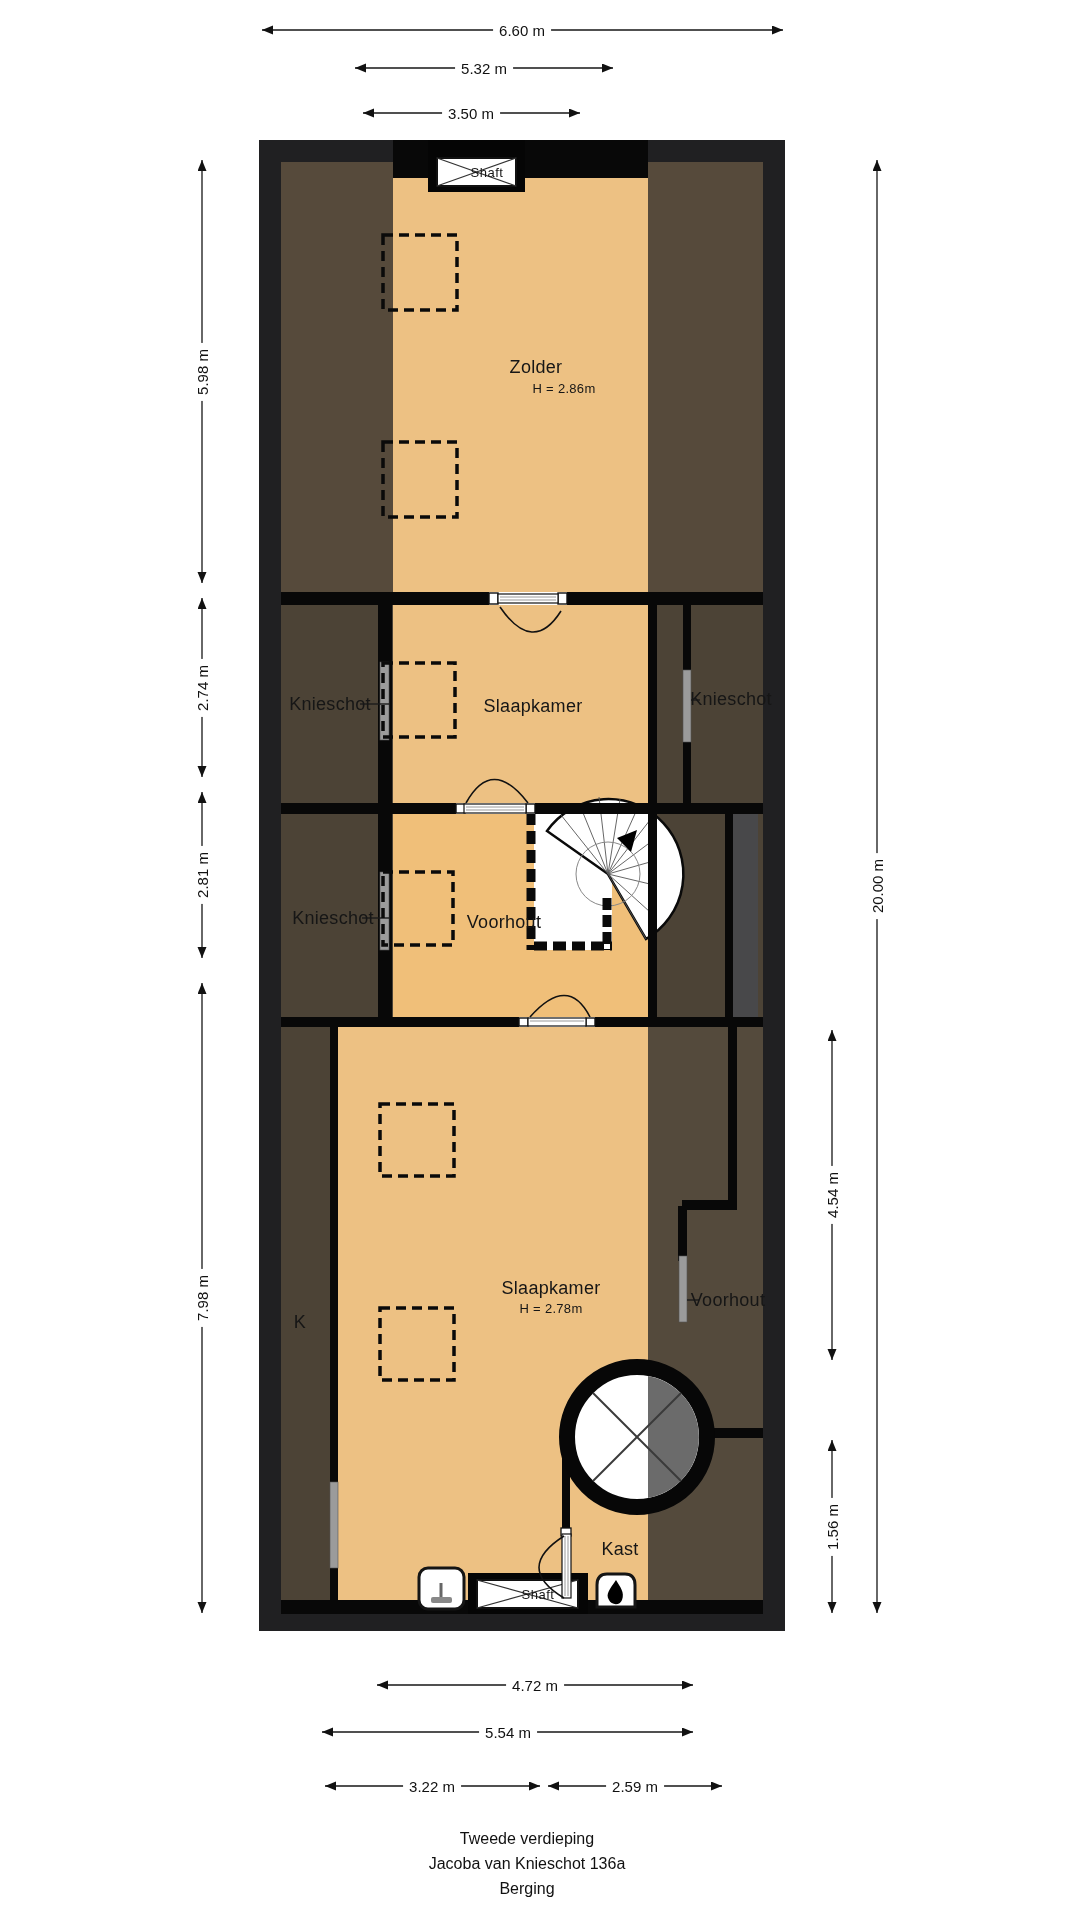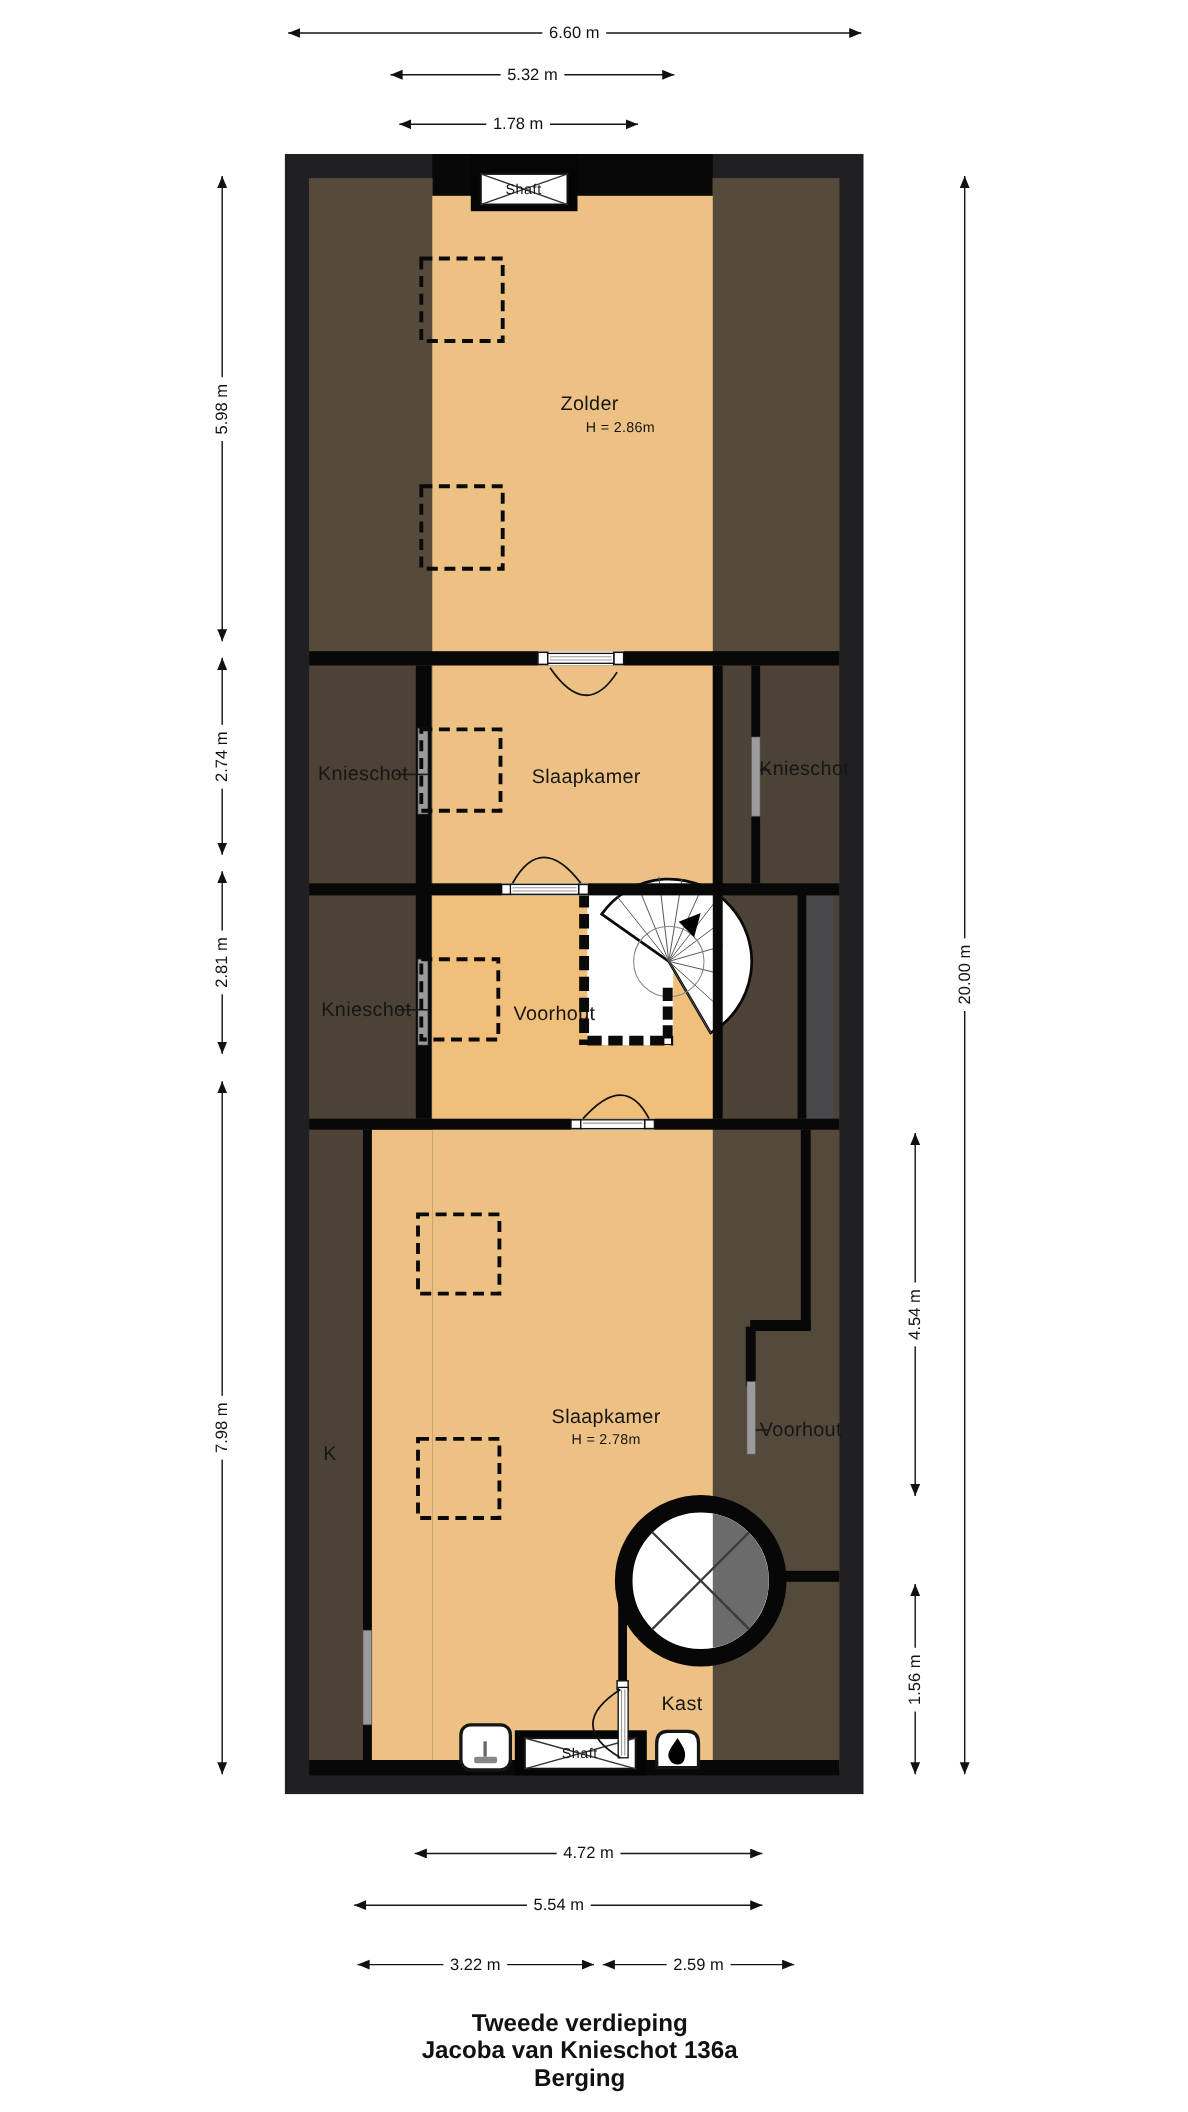--- a/index.html
+++ b/index.html
@@ -2,25 +2,25 @@
 <html><head>
 <meta charset="utf-8">
 <style>
   html,body{margin:0;padding:0;background:#ffffff;}
   .stage{position:relative;width:1080px;height:1920px;background:#ffffff;margin:0 auto;overflow:hidden;
          font-family:"Liberation Sans",sans-serif;}
   .stage svg{position:absolute;left:0;top:0;}
   .lbl{position:absolute;transform:translate(-50%,-50%);font-size:18px;color:#161616;
        white-space:nowrap;letter-spacing:.3px;}
   .lbl.small{font-size:13px;}
-  .lbl.tiny{font-size:13px;letter-spacing:.5px;}
+  .lbl.tiny{font-size:13px;letter-spacing:.5px;margin-left:11px;}
   .dim{position:absolute;transform:translate(-50%,-50%);font-size:15px;color:#111;
        background:#ffffff;padding:0 6px;white-space:nowrap;}
   .dim.v{transform:translate(-50%,-50%) rotate(-90deg);}
-  .title{position:absolute;transform:translate(-50%,-50%);font-size:22px;color:#111;white-space:nowrap;font-weight:bold;}
+  .title{position:absolute;transform:translate(-50%,-50%);font-size:16px;color:#111;white-space:nowrap;}
 </style>
 </head>
 <body>
 
 <div class="stage">
 
   <svg width="1080" height="1920" viewBox="0 0 1080 1920">
     <defs>
       <marker id="ah" markerWidth="12" markerHeight="10" refX="11" refY="4.5" orient="auto-start-reverse" markerUnits="userSpaceOnUse">
         <path d="M0,0 L11,4.5 L0,9 Z" fill="#111"></path>
@@ -194,21 +194,21 @@
   <div class="lbl" style="left:551px;top:1288px">Slaapkamer</div>
   <div class="lbl small" style="left:551px;top:1308px">H = 2.78m</div>
   <div class="lbl" style="left:300px;top:1322px">K</div>
   <div class="lbl" style="left:728px;top:1300px">Voorhout</div>
   <div class="lbl" style="left:620px;top:1549px">Kast</div>
   <div class="lbl tiny" style="left:476px;top:172px">Shaft</div>
   <div class="lbl tiny" style="left:527px;top:1594px">Shaft</div>
 
   <div class="dim" style="left:522px;top:30px">6.60 m</div>
   <div class="dim" style="left:484px;top:68px">5.32 m</div>
-  <div class="dim" style="left:471px;top:113px">1.78 m</div>
+  <div class="dim" style="left:471px;top:113px">3.50 m</div>
   <div class="dim v" style="left:202px;top:372px">5.98 m</div>
   <div class="dim v" style="left:202px;top:688px">2.74 m</div>
   <div class="dim v" style="left:202px;top:875px">2.81 m</div>
   <div class="dim v" style="left:202px;top:1298px">7.98 m</div>
   <div class="dim v" style="left:877px;top:886px">20.00 m</div>
   <div class="dim v" style="left:832px;top:1195px">4.54 m</div>
   <div class="dim v" style="left:832px;top:1527px">1.56 m</div>
   <div class="dim" style="left:535px;top:1685px">4.72 m</div>
   <div class="dim" style="left:508px;top:1732px">5.54 m</div>
   <div class="dim" style="left:432px;top:1786px">3.22 m</div>

